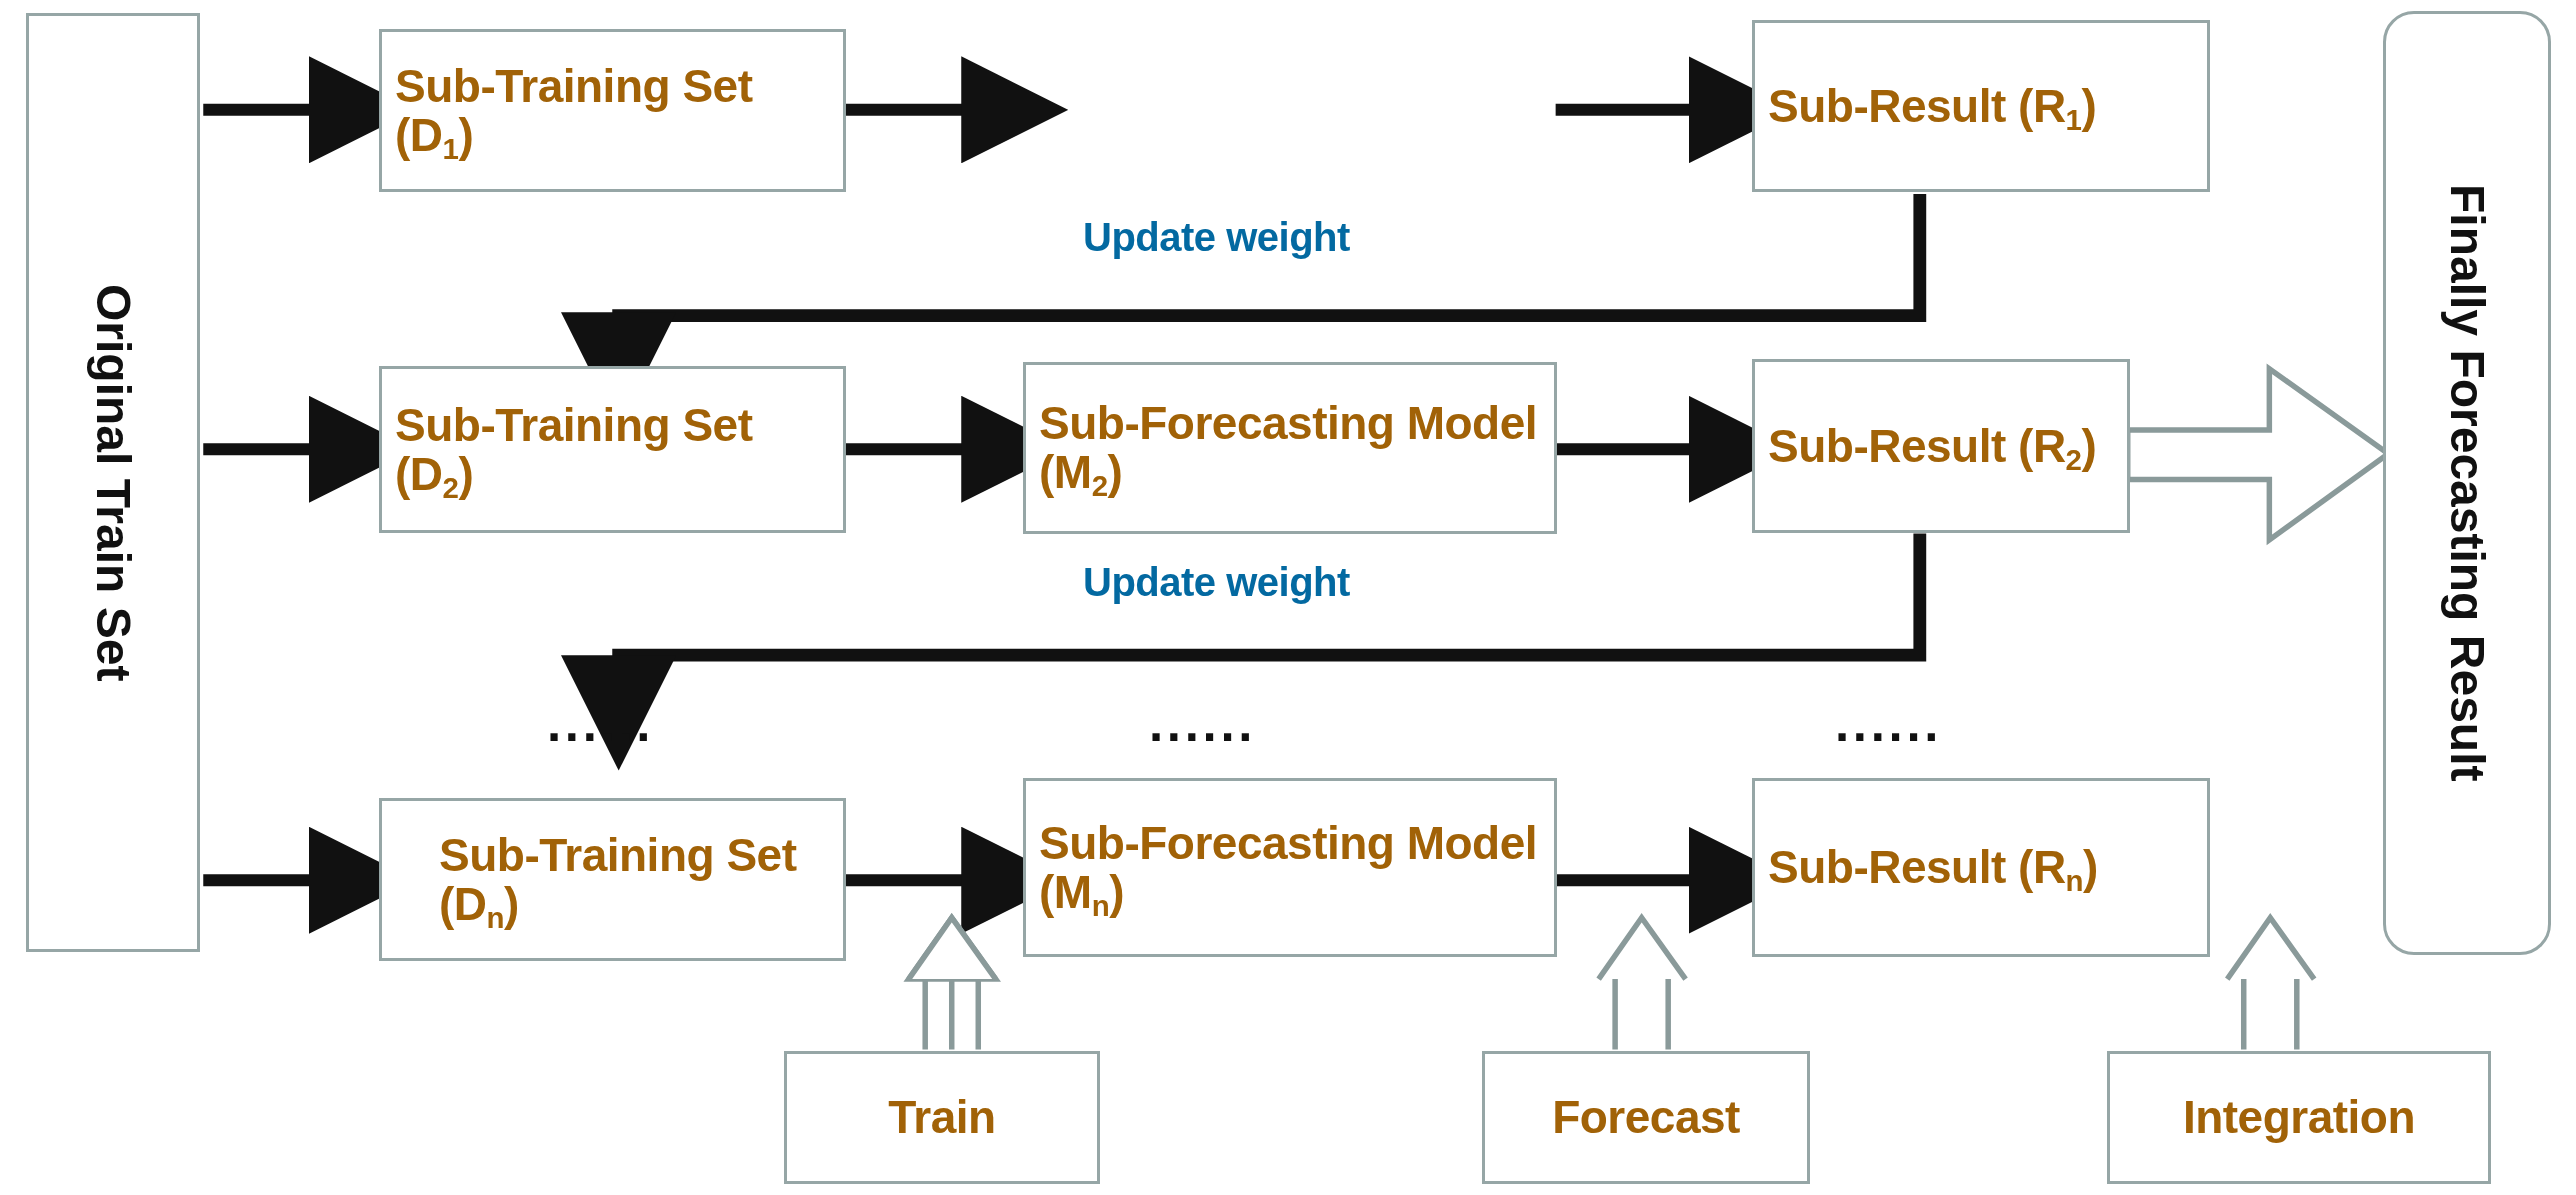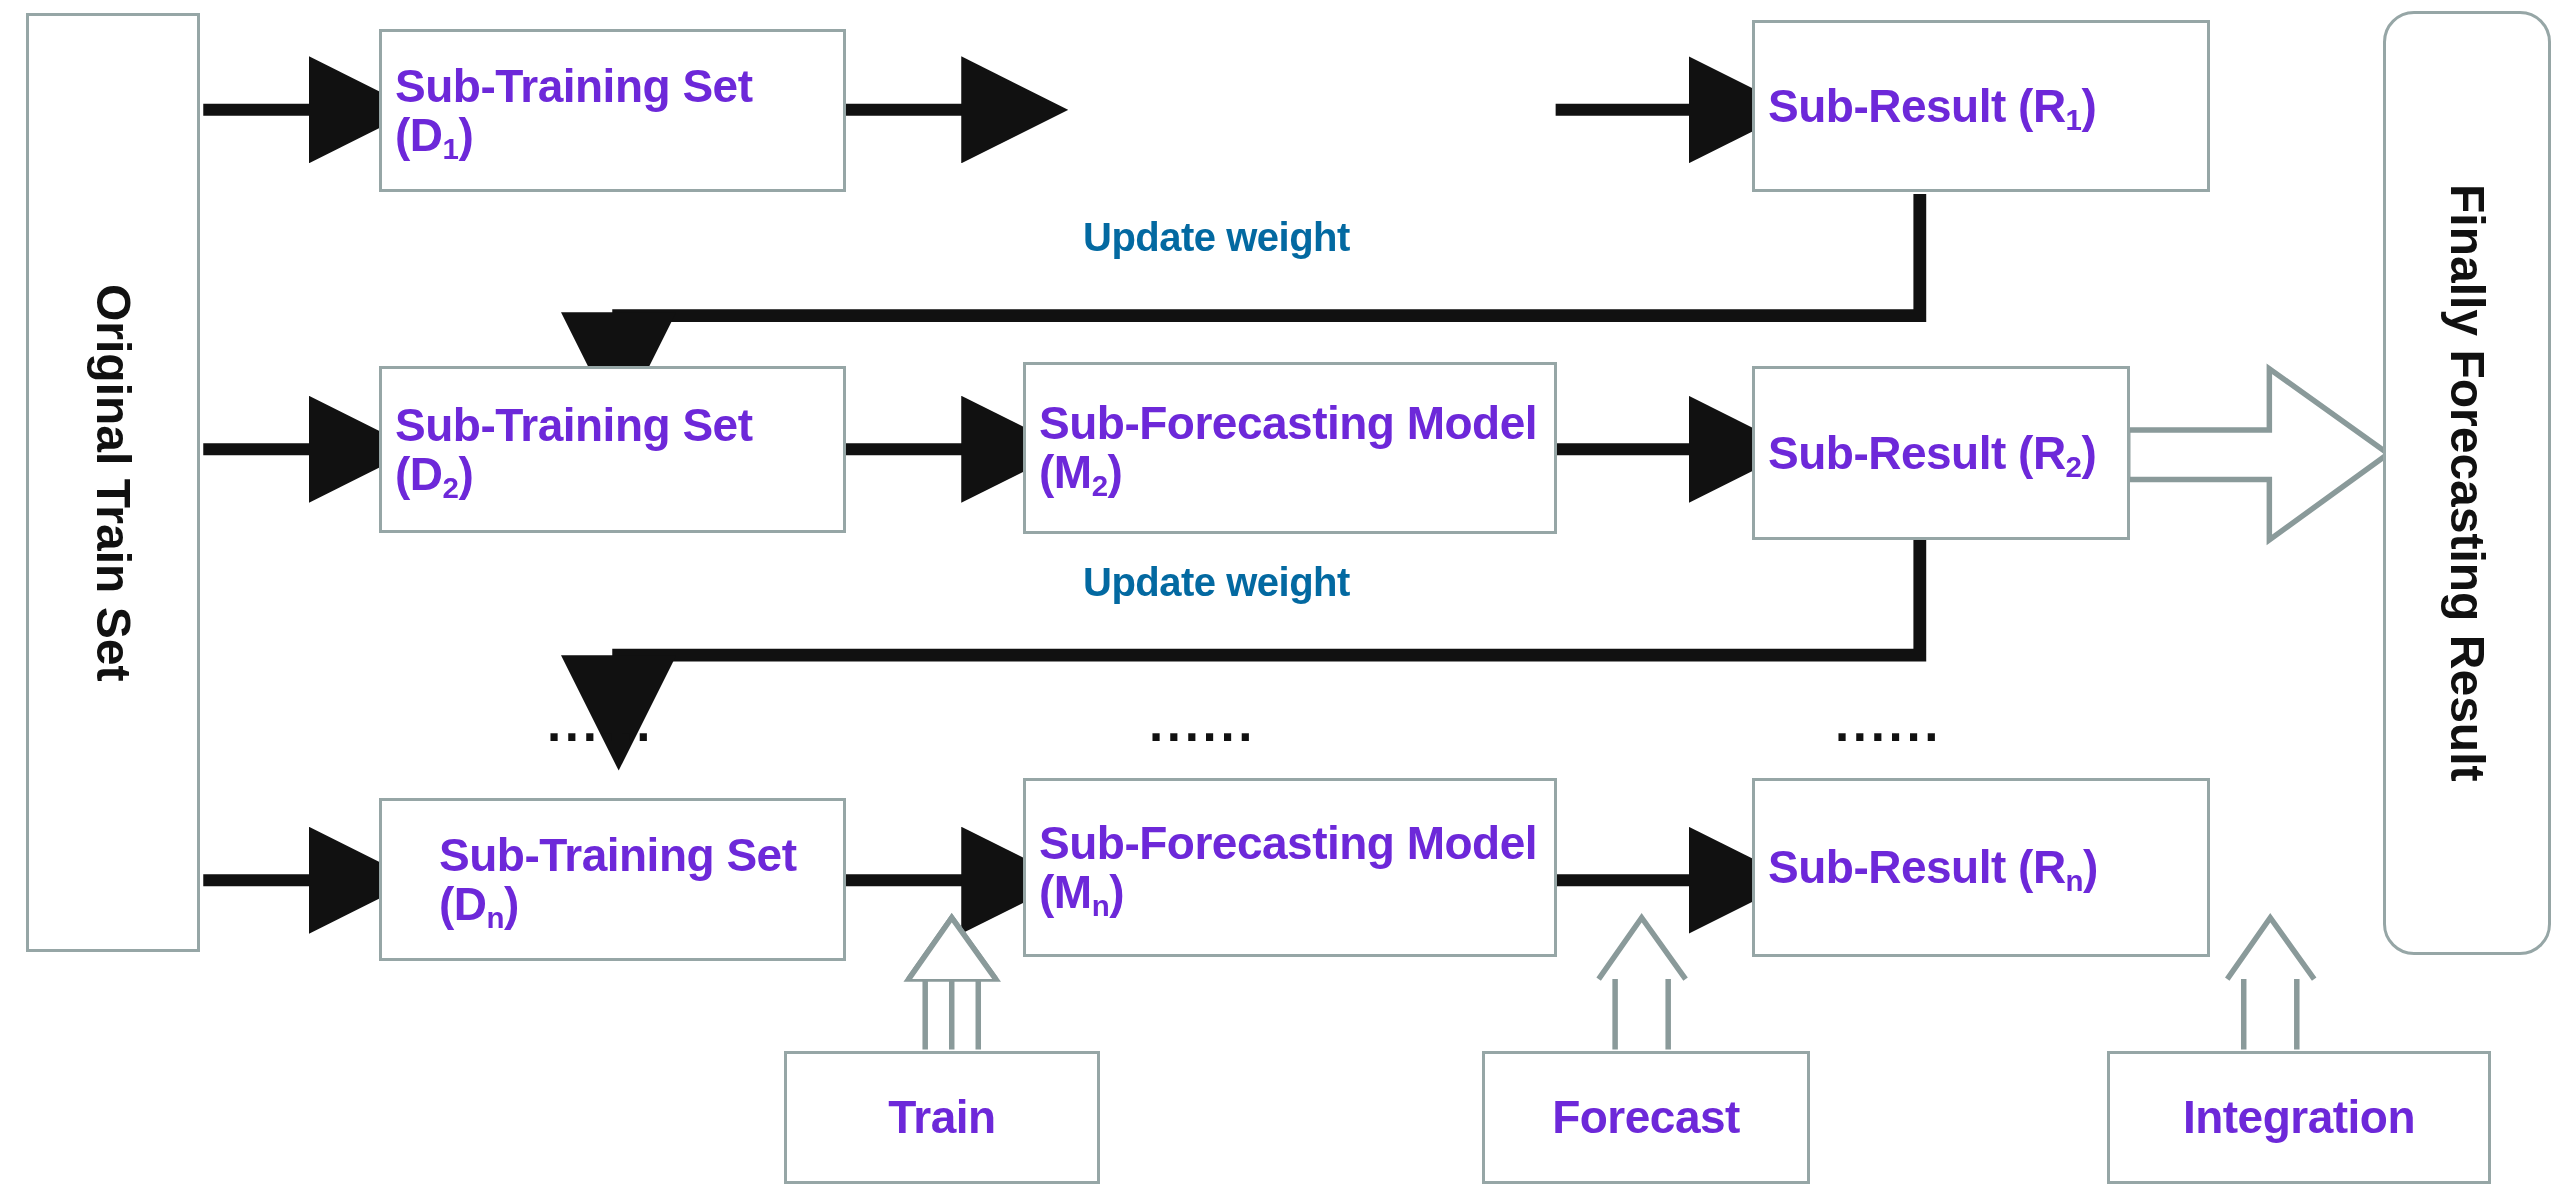--- a/index.html
+++ b/index.html
@@ -7,21 +7,21 @@
   #stage{position:relative;width:2576px;height:1195px;background:#fff;overflow:hidden;}
 
   .box{
     position:absolute;
     box-sizing:border-box;
     background:#ffffff;
     border:3.7px solid #96a6a6;
     display:flex;
     align-items:center;
     justify-content:flex-start;
-    color:#6d28d9;
+    color:#a16207;
     font-weight:bold;
     line-height:1.06;
     letter-spacing:-0.5px;
   }
   .box .txt{padding-left:13px;padding-right:7.3px;}
   .nodebox{font-size:46px;}
   .smallbox{font-size:46px;justify-content:center;}
   .smallbox .txt{padding:0;text-align:left;}
 
   .vbox{
@@ -142,21 +142,21 @@
   <div class="caption" style="left:1083px;top:215px;">Update weight</div>
 
   <div class="box nodebox" style="left:379px;top:366px;width:467px;height:167px;">
     <span class="txt"><span>Sub-Training Set (D</span><sub>2</sub><span>)</span></span>
   </div>
 
   <div class="box nodebox" style="left:1023px;top:362px;width:534px;height:172px;">
     <span class="txt"><span>Sub-Forecasting Model (M</span><sub>2</sub><span>)</span></span>
   </div>
 
-  <div class="box nodebox" style="left:1752px;top:359px;width:378px;height:174px;margin-top:7px;">
+  <div class="box nodebox" style="left:1752px;top:359px;width:378px;height:174px;">
     <span class="txt"><span>Sub-Result (R</span><sub>2</sub><span>)</span></span>
   </div>
 
   <div class="caption" style="left:1083px;top:560px;">Update weight</div>
 
   <div class="dots" style="left:547px;top:694px;">......</div>
   <div class="dots" style="left:1149px;top:694px;">......</div>
   <div class="dots" style="left:1835px;top:694px;">......</div>
 
   <div class="box nodebox" style="left:379px;top:798px;width:467px;height:163px;padding-left:44px;">

